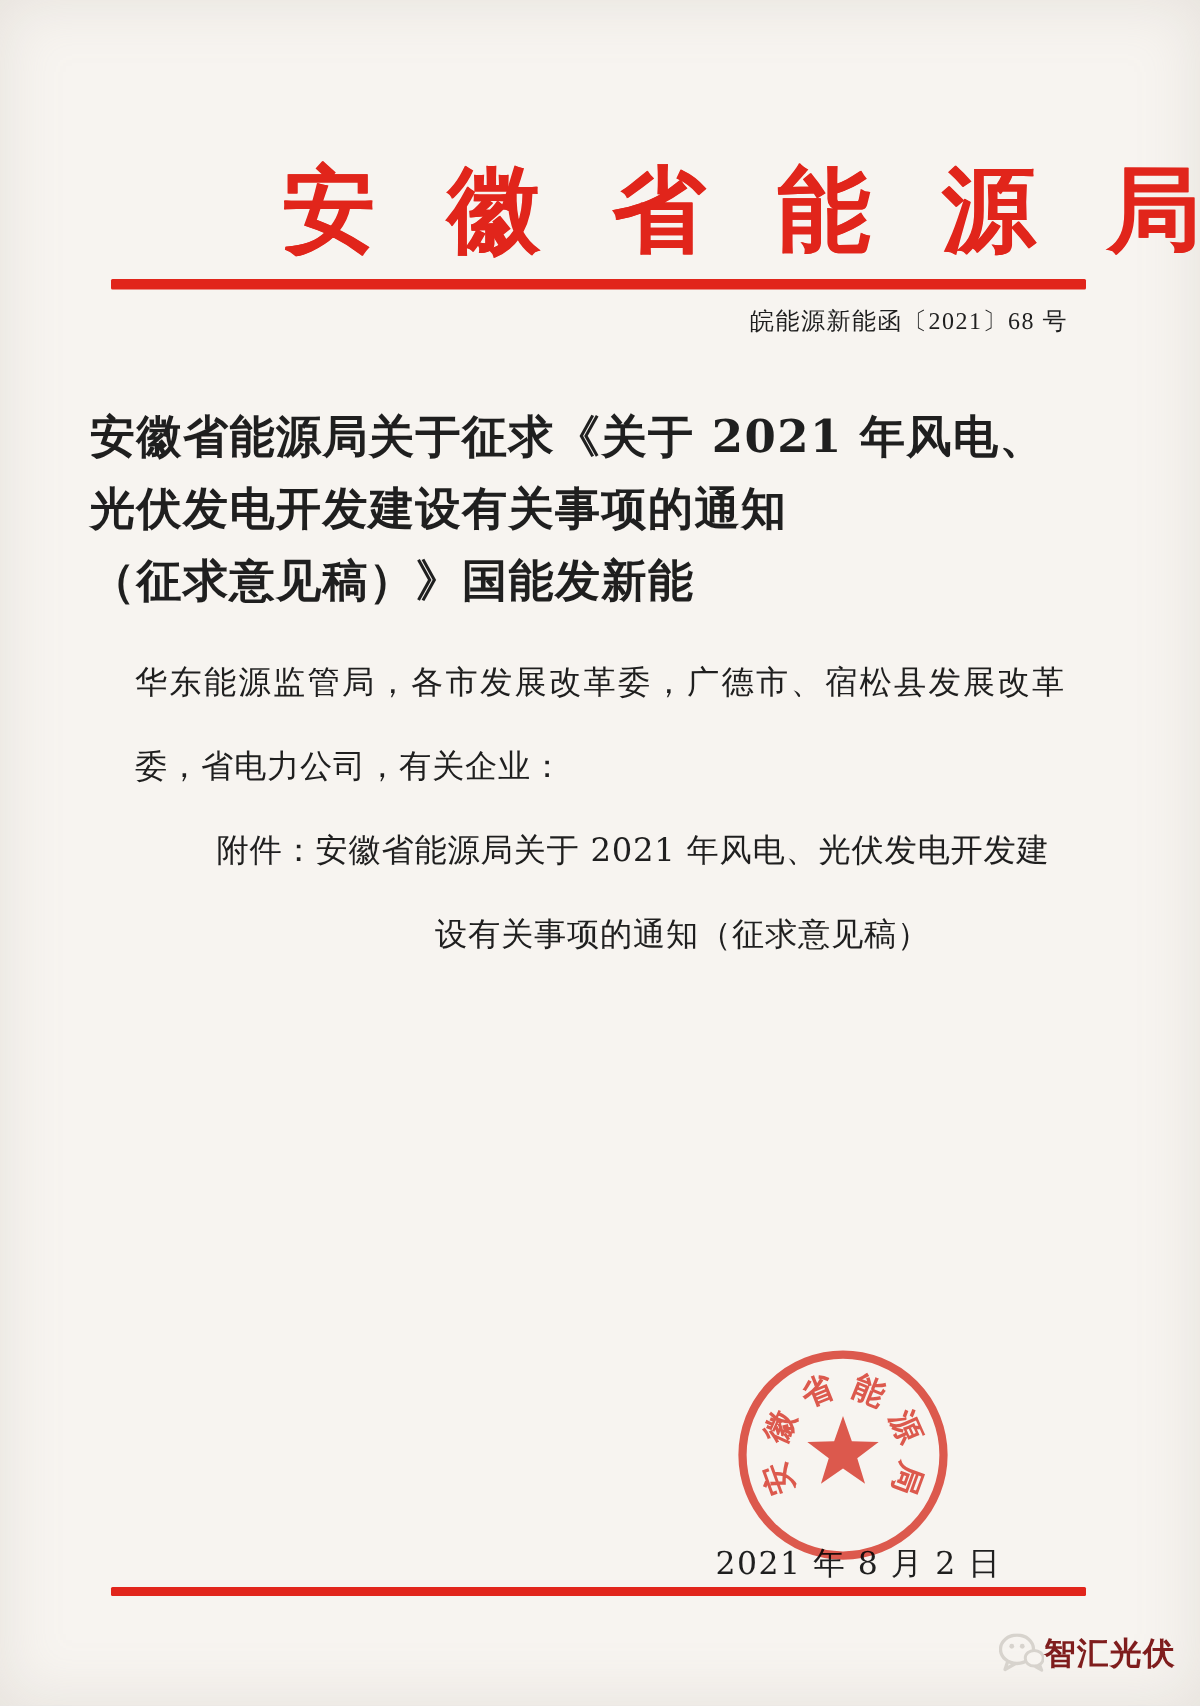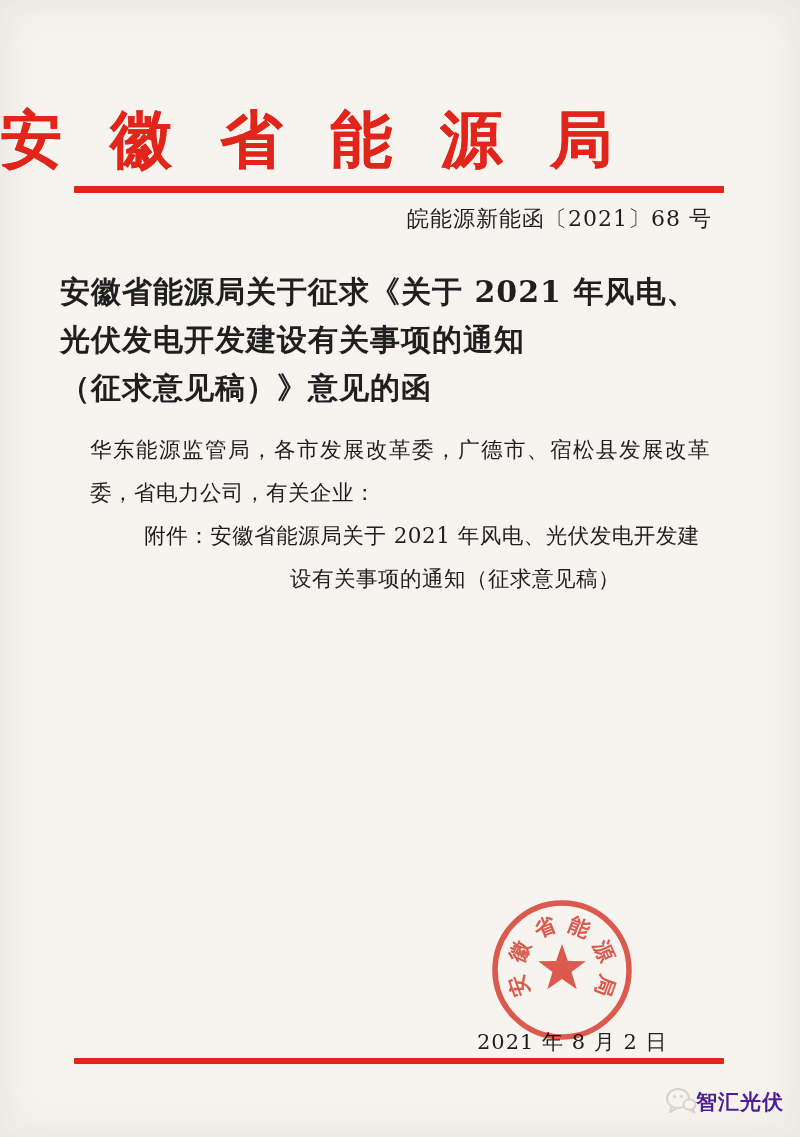--- a/index.html
+++ b/index.html
@@ -18,21 +18,21 @@
     font-family: "DejaVu Serif", "Liberation Serif", serif;
     color: #1f1f1f;
   }
   
   .agency-name-wrap {
     position: absolute;
     top: 98px;
     left: 0;
     width: 100%;
     display: flex;
-    justify-content: flex-start;
+    justify-content: flex-end;
   }
   .agency-name {
     font-size: 62px;
     font-weight: 700;
     color: #e1251b;
     letter-spacing: 48px;
     margin-right: -48px;
     white-space: nowrap;
     text-shadow: 0.5px 0 0 #e1251b;
   }
@@ -44,23 +44,24 @@
     background: #e1251b;
     border-radius: 1px;
   }
   .red-rule.top { top: 186px; }
   .red-rule.bottom { top: 1058px; height: 6px; }
 
   .doc-number {
     position: absolute;
     top: 204px;
     right: 88px;
-    font-size: 22px;
+    font-size: 16px;
     letter-spacing: 1px;
     white-space: nowrap;
+    font-family: Liberation Serif, serif;
   }
 
   
   .doc-title {
     position: absolute;
     top: 268px;
     left: 60px;
     width: 680px;
     text-align: left;
     font-size: 30px;
@@ -69,21 +70,21 @@
     letter-spacing: 1px;
   }
 
   
   .body-block {
     position: absolute;
     top: 428px;
     left: 90px;
     width: 620px;
     font-size: 21.5px;
-    line-height: 43px;
+    line-height: 56px;
     letter-spacing: 0.5px;
     text-align: justify;
   }
   .body-block p { margin: 0; }
   .para-indent { text-indent: 2em; }
   .attachment {
     margin-top: 36px;
     padding-left: 110px;
     text-indent: -66px;
     text-align: center;
@@ -113,22 +114,23 @@
     font-family: "DejaVu Serif", "Liberation Serif", serif;
     font-weight: 700;
   }
 
   
   .watermark {
     position: absolute;
     top: 1088px;
     right: 16px;
     display: flex;
+    align-items: center;
     gap: 0;
-    color: #4c1d95;
+    color: #7f1d1d;
     font-size: 21px;
     font-weight: 700;
     letter-spacing: 1px;
     font-family: "DejaVu Sans", "Liberation Sans", sans-serif;
   }
 </style>
 </head>
 <body>
 
 <div class="page">
@@ -136,21 +138,21 @@
   <div class="agency-name-wrap">
     <div class="agency-name">安徽省能源局</div>
   </div>
   <div class="red-rule top"></div>
 
   <div class="doc-number">皖能源新能函〔2021〕68 号</div>
 
   <div class="doc-title">
     <div>安徽省能源局关于征求《关于 2021 年风电、</div>
     <div>光伏发电开发建设有关事项的通知</div>
-    <div>（征求意见稿）》意见的函</div>
+    <div>（征求意见稿）》国能发新能</div>
   </div>
 
   <div class="body-block">
     <p>华东能源监管局，各市发展改革委，广德市、宿松县发展改革委，省电力公司，有关企业：</p>
     <p class="attachment"><span>附件：</span><span>安徽省能源局关于 2021 年风电、光伏发电开发建设有关事项的通知（征求意见稿）</span></p>
   </div>
 
   <div class="issue-date">2021 年 8 月 2 日</div>
 
   <svg class="official-seal" viewBox="0 0 156 156">

